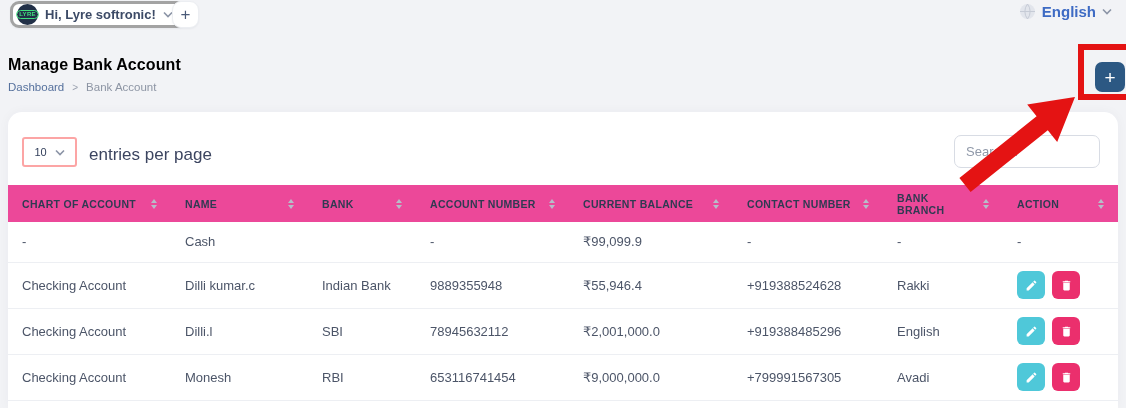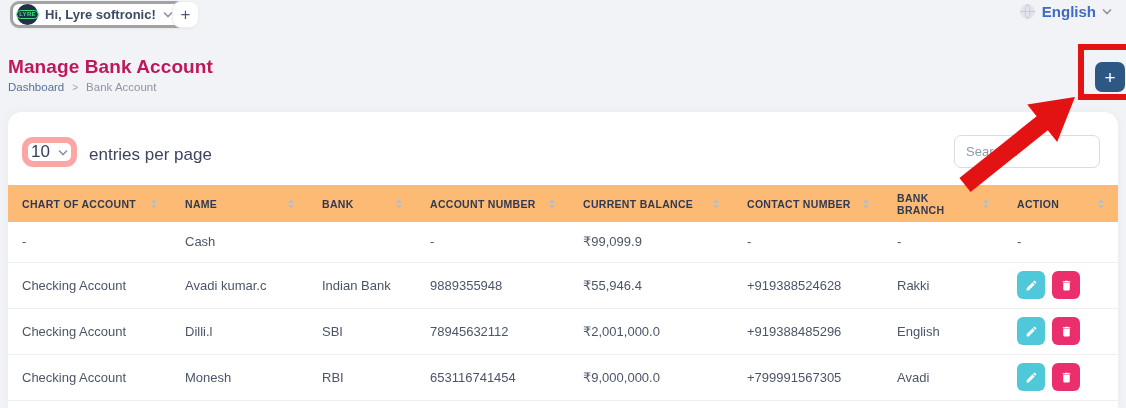--- a/index.html
+++ b/index.html
@@ -41,21 +41,21 @@
 
   .lang{
     position:absolute; right:14px; top:3px;
     display:flex; align-items:center; gap:6px; cursor:pointer;
   }
   .lang .lang-label{ font-size:15px; color:#3e6bc4; font-weight:600; }
 
   
   .page-title{
     position:absolute; left:8px; top:56px;
-    font-size:19px; font-weight:700; color:#be185d; letter-spacing:.1px;
+    font-size:16px; font-weight:700; color:#000000; letter-spacing:.1px;
   }
   .breadcrumb{
     position:absolute; left:8px; top:81px;
     font-size:11.5px; display:flex; gap:8px; align-items:center;
   }
   .breadcrumb .link{ color:#56719d; cursor:pointer; }
   .breadcrumb .sep{ color:#9aa1af; font-size:10px; }
   .breadcrumb .current{ color:#8d95a4; }
 
   
@@ -72,40 +72,40 @@
   .annot-arrow{ position:absolute; left:950px; top:88px; z-index:32; pointer-events:none; }
 
   
   .card{
     position:absolute; left:8px; top:112px; width:1110px; height:296px;
     background:#fff; border-radius:14px 14px 0 0;
     box-shadow:0 0 12px rgba(30,40,70,.04);
   }
   .page-size{
     position:absolute; left:14px; top:25px; width:55px; height:30px;
-    border:6px solid #fca5a5; border-radius:11px; background:#fff;
+    border:2px solid #fca5a5; border-radius:3px; background:#fff;
     display:flex; align-items:center; justify-content:center; gap:8px;
-    font-size:17px; color:#33405c; cursor:pointer;
+    font-size:11px; color:#33405c; cursor:pointer;
   }
   .entries-label{ position:absolute; left:81px; top:33px; font-size:17px; color:#3c4560; }
   .search-input{
     position:absolute; right:18px; top:23px; width:146px; height:33px;
     border:1px solid #d8dce4; border-radius:7px; padding:0 11px;
     font-size:13px; color:#3c4560; outline:none;
     font-family:"Liberation Sans","DejaVu Sans",sans-serif;
   }
   .search-input::placeholder{ color:#9099a9; }
 
   
   table{
     position:absolute; top:73px; left:0; width:1110px;
     border-collapse:collapse; table-layout:fixed;
   }
   th{
-    background:#fdba74; padding:0 14px; height:37px;
+    background:#ec4899; padding:0 14px; height:37px;
     font-size:10.5px; font-weight:700; color:#303a52; letter-spacing:.3px;
     text-align:left; cursor:pointer;
   }
   .th-inner{ display:flex; align-items:center; justify-content:space-between; }
   .sort{ display:inline-flex; flex-direction:column; gap:2px; margin-left:6px; }
   .sort i{ width:0; height:0; border-left:3.5px solid transparent; border-right:3.5px solid transparent; }
   .sort .up{ border-bottom:4px solid #b7bdc9; }
   .sort .down{ border-top:4px solid #b7bdc9; }
   td{
     padding:0 14px; font-size:13px; color:#4c5568;
@@ -264,21 +264,21 @@
         <td>Cash</td>
         <td></td>
         <td>-</td>
         <td>₹99,099.9</td>
         <td>-</td>
         <td>-</td>
         <td>-</td>
       </tr>
       <tr>
         <td>Checking Account</td>
-        <td>Avadi kumar.c</td>
+        <td>Dilli kumar.c</td>
         <td>Indian Bank</td>
         <td>9889355948</td>
         <td>₹55,946.4</td>
         <td>+919388524628</td>
         <td>Rakki</td>
         <td>
           <span class="actions">
             <button class="icon-btn edit-btn">
                 <svg width="13" height="13" viewBox="0 0 24 24">
                   <path d="M3 17.25V21h3.75L17.81 9.94l-3.75-3.75L3 17.25zM20.71 7.04a1 1 0 000-1.41l-2.34-2.34a1 1 0 00-1.41 0l-1.83 1.83 3.75 3.75 1.83-1.83z"></path>

